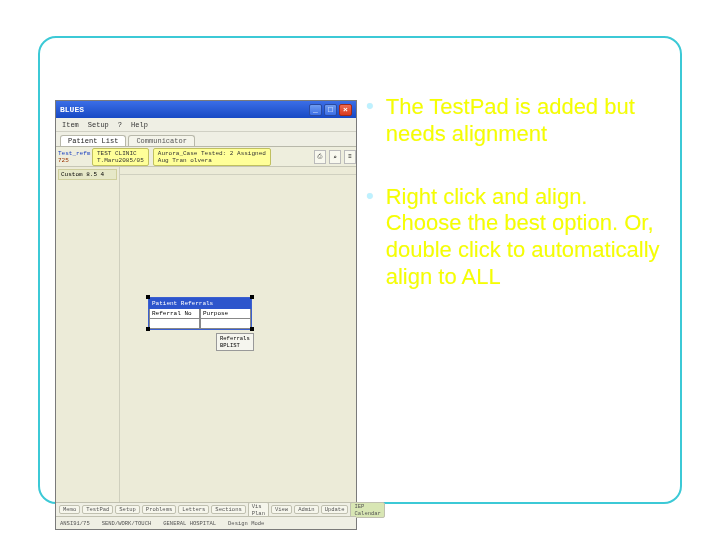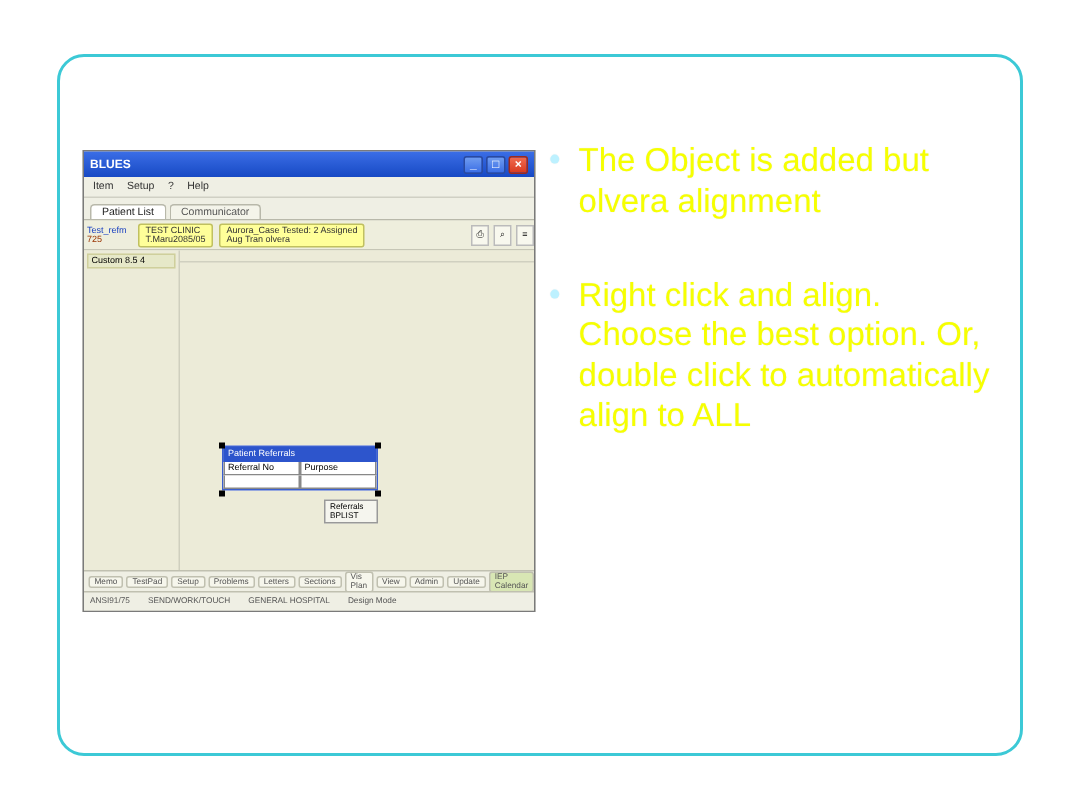--- a/index.html
+++ b/index.html
@@ -5,21 +5,21 @@
   * { box-sizing: border-box; margin: 0; padding: 0; }
   body { width: 720px; height: 540px; font-family: Arial, sans-serif; background: #fff; }
   .slide { width: 720px; height: 540px; position: relative; padding: 36px 38px; }
   .frame { width: 100%; height: 100%; border: 2px solid #3cc9d6; border-radius: 18px; display: flex; }
   .left { flex: 0 0 50%; display: flex; align-items: flex-start; justify-content: center; padding-top: 62px; padding-left: 12px; }
   .right { flex: 1; padding: 56px 18px 0 6px; }
   .bullets { list-style: none; }
   .bullets li { display: flex; color: #f6ff00; text-shadow: 0 0 1px rgba(0,0,0,0.08); font-size: 22px; line-height: 1.22; margin-bottom: 36px; }
   .bullets li .dot { color: #bdf1ff; font-size: 22px; margin-right: 12px; line-height: 1.1; }
 
-  .app { width: 302px; height: 308px; font-size: 7px; font-family: Liberation Sans, sans-serif; border: 1px solid #7a7a7a; background: #e8e8da; display: flex; flex-direction: column; }
+  .app { width: 302px; height: 430px; font-size: 7px; font-family: Liberation Mono, monospace; border: 1px solid #7a7a7a; background: #e8e8da; display: flex; flex-direction: column; }
   .titlebar { height: 17px; background: linear-gradient(#3b6ee6, #1749c4); display: flex; align-items: center; padding: 0 4px; color: #fff; font-size: 8px; font-weight: bold; }
   .titlebar .spacer { flex: 1; }
   .titlebar .wbtn { width: 13px; height: 12px; margin-left: 2px; background: linear-gradient(#6f9cf0,#3b6ee6); border: 1px solid #2a4aa0; border-radius: 2px; display: flex; align-items: center; justify-content: center; color: #fff; font-size: 8px; }
   .titlebar .wbtn.close { background: linear-gradient(#f06b4f,#d83a20); border-color: #a02a1a; }
   .menubar { height: 14px; background: #efefe4; display: flex; align-items: center; gap: 9px; padding: 0 6px; font-size: 7px; color: #333; border-bottom: 1px solid #d0d0c4; }
   .tabs { height: 15px; background: #efefe4; display: flex; align-items: flex-end; padding: 0 4px; gap: 2px; border-bottom: 1px solid #b8b8aa; }
   .tabs .tab { padding: 1px 7px; font-size: 7px; border: 1px solid #b8b8aa; border-bottom: none; background: #f4f4ea; color: #555; border-radius: 3px 3px 0 0; }
   .tabs .tab.active { background: #fff; color: #222; }
 
   .toolbar { height: 20px; background: #eeeedd; border-bottom: 1px solid #c6c6b6; display: flex; align-items: center; font-size: 6px; }
@@ -140,21 +140,21 @@
           <span>GENERAL HOSPITAL</span>
           <span>Design Mode</span>
         </div>
       </div>
 
     </div>
     <div class="right">
       <ul class="bullets">
         <li>
           <span class="dot">•</span>
-          <span>The Object is added but olvera alignment</span>
+          <span>The TestPad is added but needs alignment</span>
         </li>
         <li>
           <span class="dot">•</span>
           <span>Right click and align. Choose the best option. Or, double click to automatically align to ALL</span>
         </li>
       </ul>
     </div>
   </div>
 </div>
 

